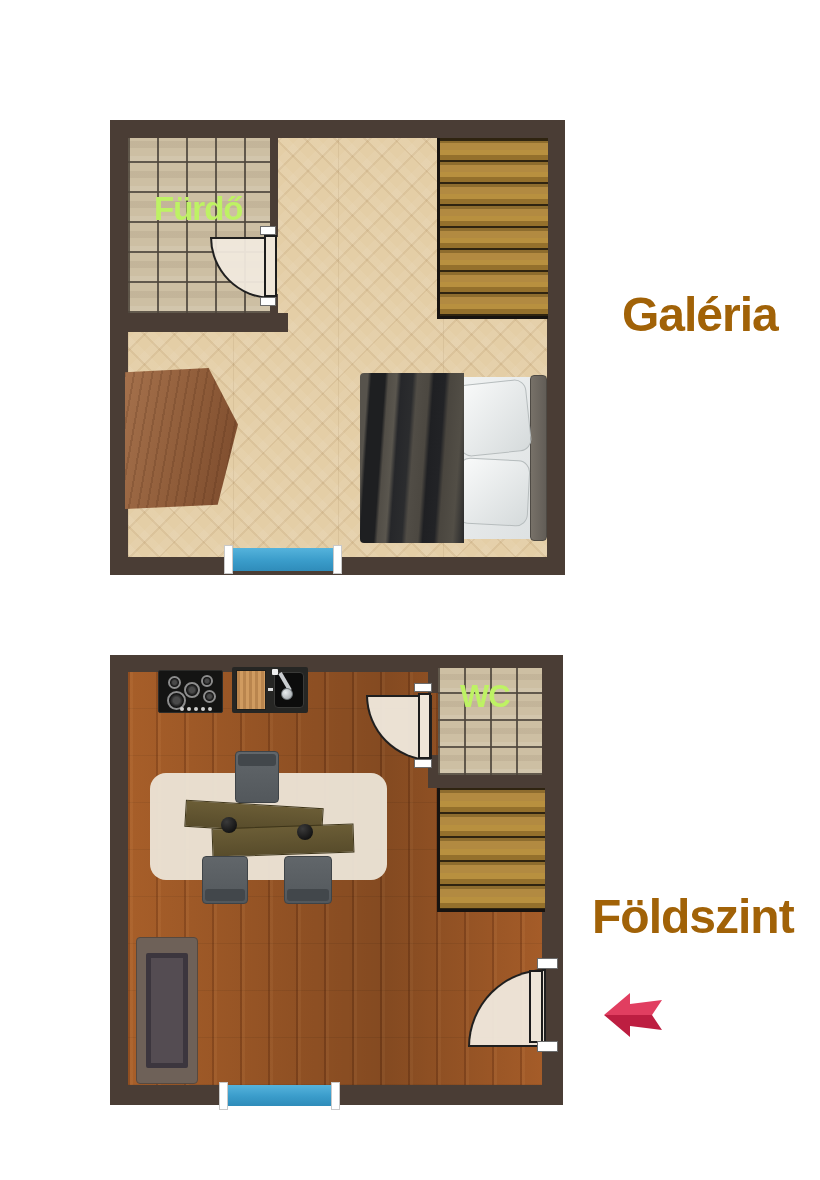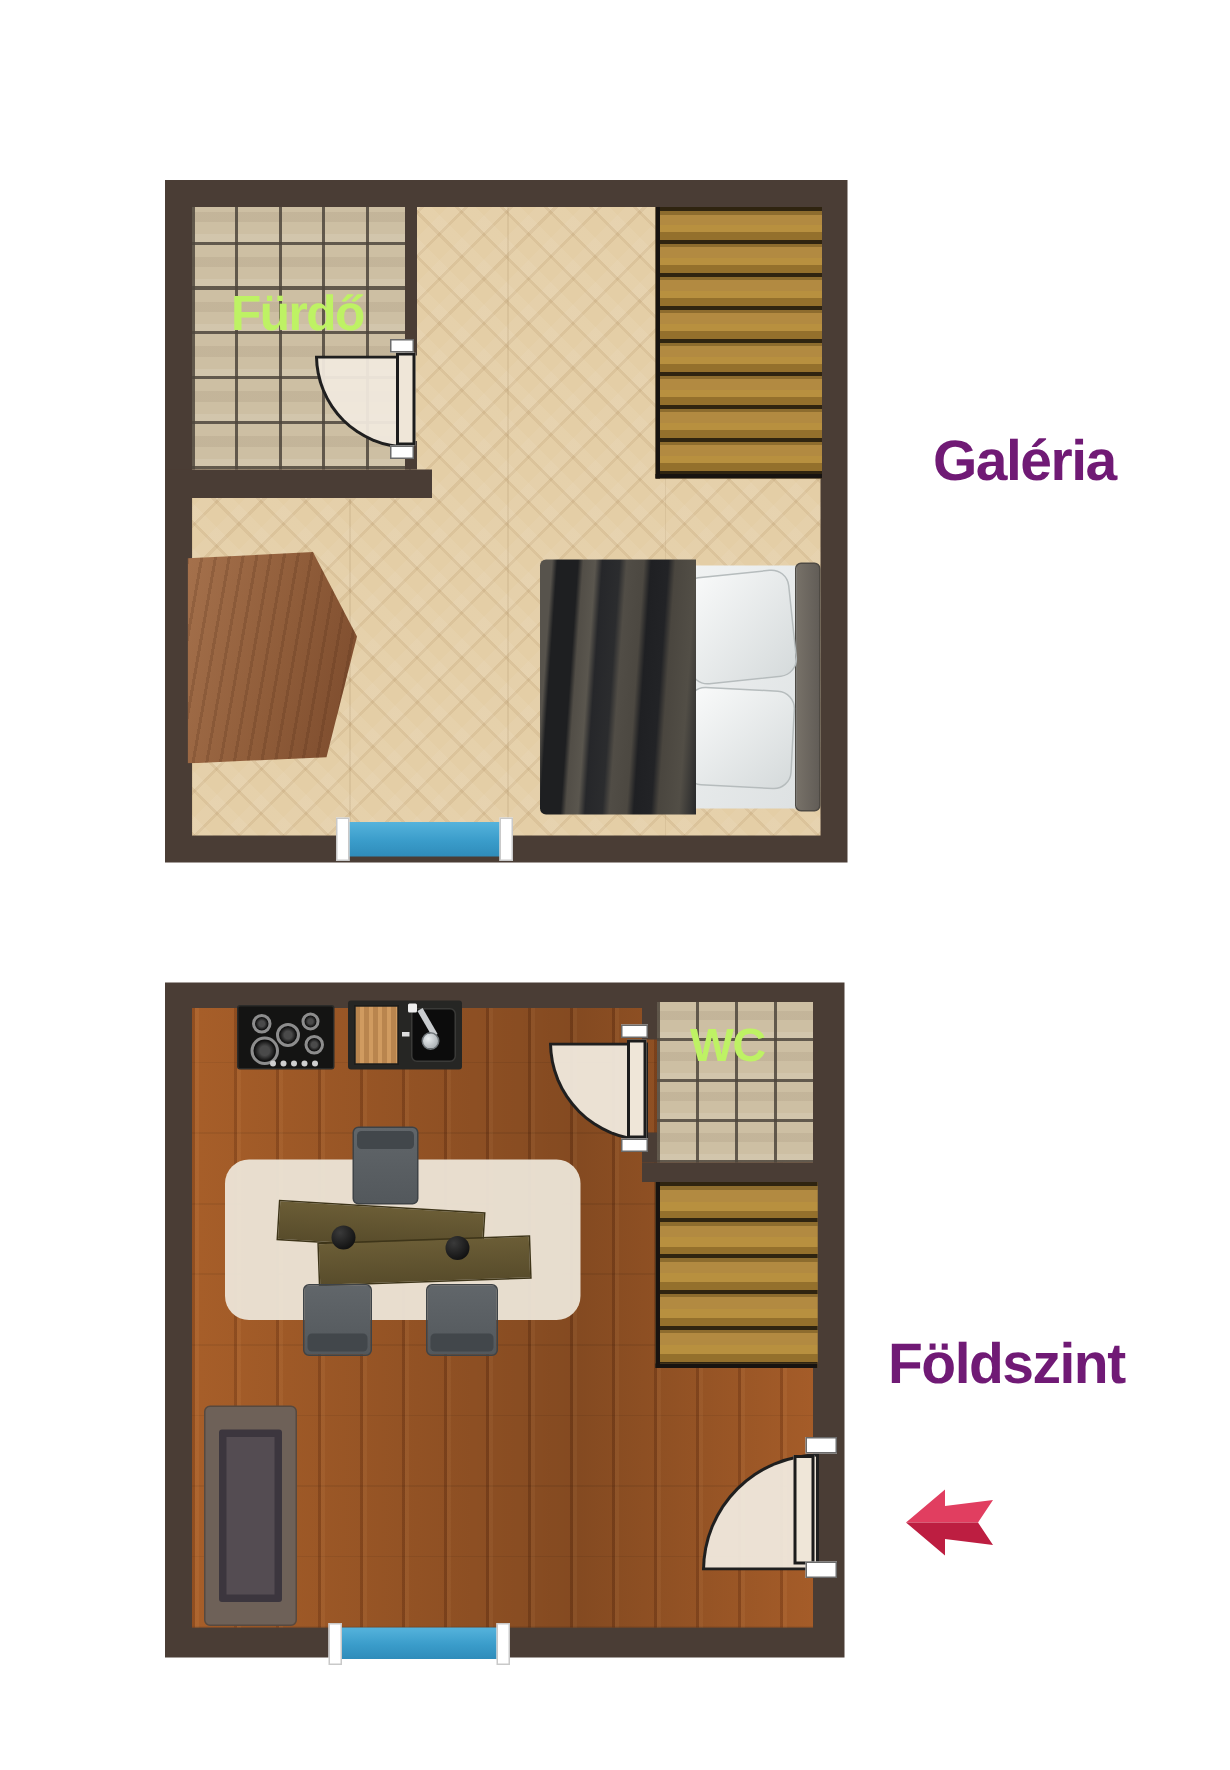--- a/index.html
+++ b/index.html
@@ -47,21 +47,21 @@
   
   .swing{background:rgba(240,233,221,0.95);border:2px solid #1f1f1f;}
   .swing-bl{border-radius:0 0 0 100%;}   
   .swing-tl{border-radius:100% 0 0 0;}   
   .leaf{background:#efe6d8;border:2px solid #1c1c1c;box-sizing:border-box;}
   .hinge{background:#ffffff;border:1px solid #6b6b6b;box-sizing:border-box;}
   
   .window{background:linear-gradient(180deg,#55b3dc,#3a9cca 55%,#2f8cba);}
   .wframe{background:#ffffff;border:1px solid #c9c9c9;box-sizing:border-box;}
   
-  .floor-label{font-size:38px;font-weight:800;color:#701a75;letter-spacing:-1px;}
+  .floor-label{font-size:48px;font-weight:800;color:#a16207;letter-spacing:-1px;}
   .room-label{font-size:33px;font-weight:800;color:#bef264;letter-spacing:-1px;}
   .room-label.wc{font-size:31px;}
   
   .table1{
     background:linear-gradient(105deg,#a5714c 0%,#8f5c39 55%,#7b4a2c 100%);
     background-image:repeating-linear-gradient(100deg, rgba(70,35,15,0.18) 0 2px, transparent 2px 9px),
                      linear-gradient(105deg,#a5714c 0%,#8f5c39 55%,#7b4a2c 100%);
     clip-path:polygon(0% 3%,74% 0%,100% 40%,82% 97%,0% 100%);
   }
   .bed-blanket{

